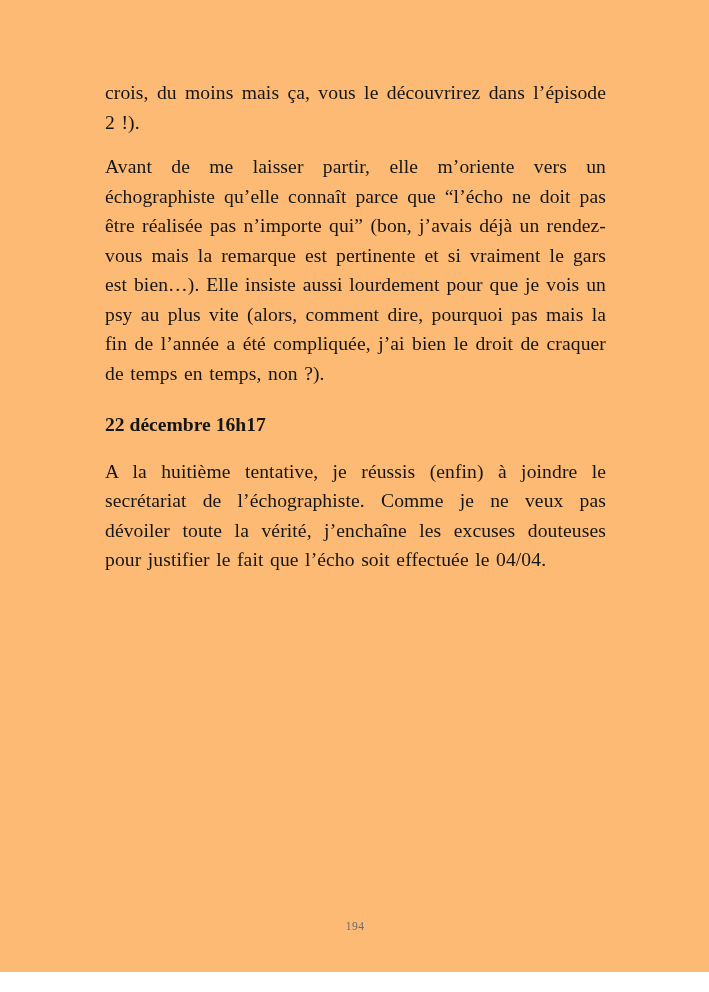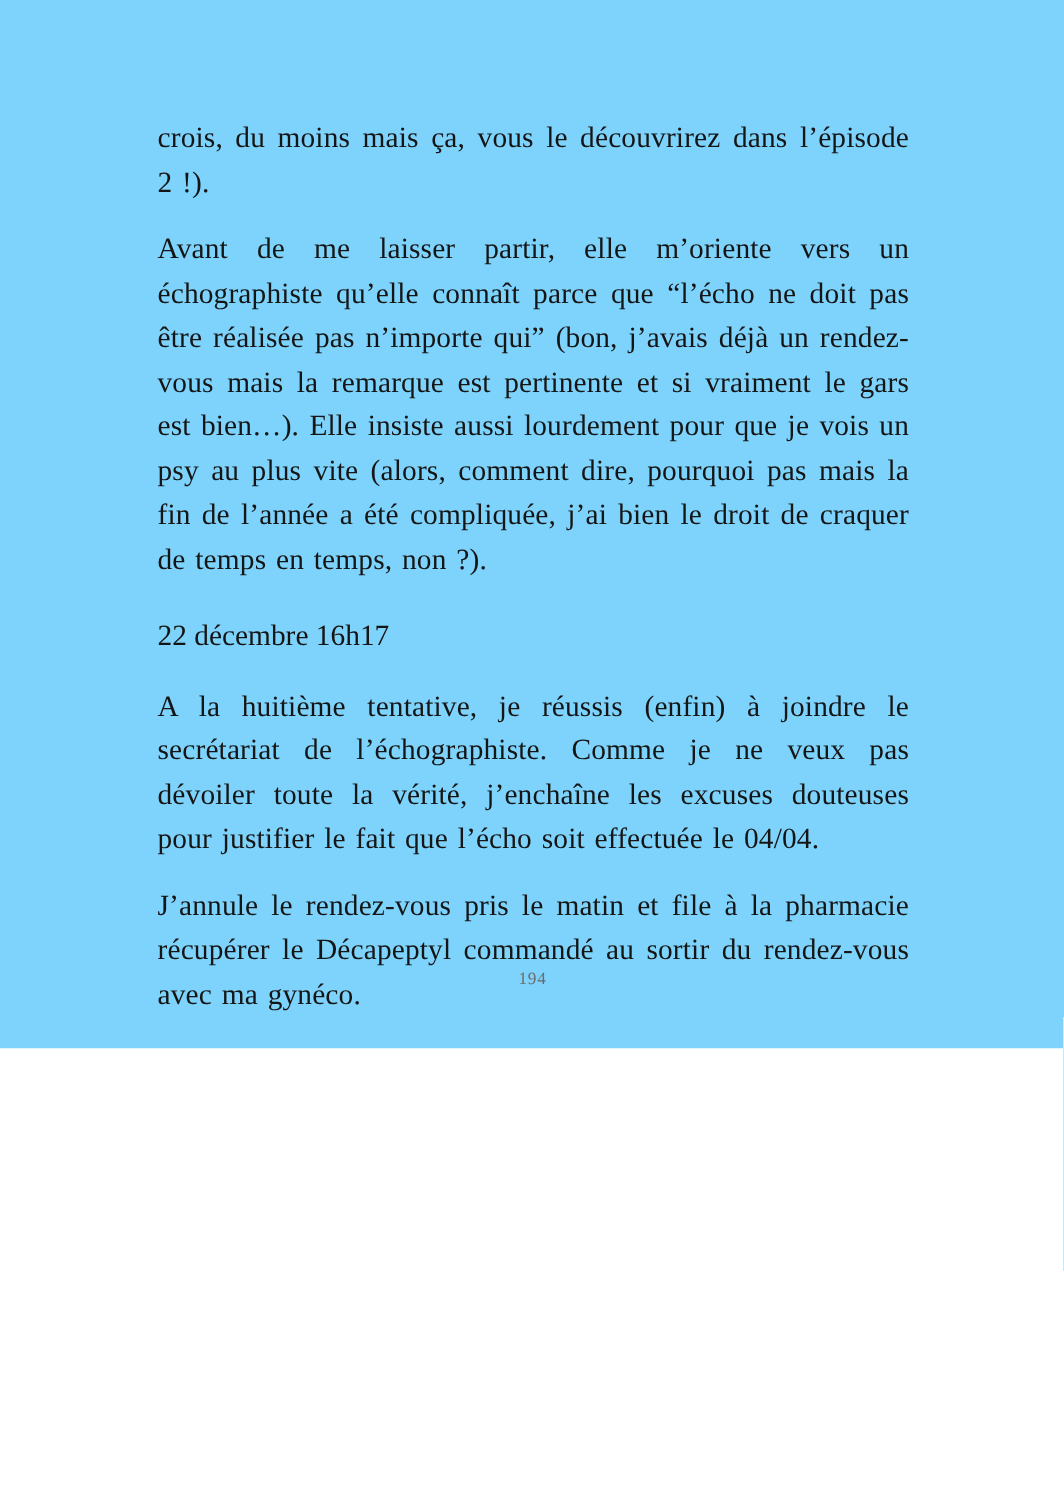--- a/index.html
+++ b/index.html
@@ -3,22 +3,22 @@
 <meta charset="utf-8">
 <style>
   html, body {
     margin: 0;
     padding: 0;
     background: #ffffff;
   }
   .page {
     position: relative;
     width: 709px;
-    height: 699px;
-    background: #7dd3fc;
+    height: 972px;
+    background: #fdba74;
     overflow: hidden;
     font-family: "Liberation Serif", "DejaVu Serif", serif;
     color: #151515;
   }
   .text-block {
     position: absolute;
     left: 105px;
     width: 501px;
     top: 78px;
   }
@@ -27,21 +27,21 @@
     line-height: 29.5px;
     text-align: justify;
     text-justify: inter-word;
     margin: 0 0 15px 0;
     letter-spacing: 0.1px;
     word-spacing: 1.5px;
   }
   .heading {
     font-size: 19.6px;
     line-height: 29.5px;
-    font-weight: normal;
+    font-weight: bold;
     text-align: left;
     margin: 22px 0 17px 0;
   }
   .footer {
     position: absolute;
     left: 1px;
     right: 0;
     bottom: 38px;
     text-align: center;
   }
@@ -61,21 +61,20 @@
 
     <p class="para">crois, du moins mais ça, vous le découvrirez dans l’épisode 2 !).</p>
 
     <p class="para">Avant de me laisser partir, elle m’oriente vers un échographiste qu’elle connaît parce que “l’écho ne doit pas être réalisée pas n’importe qui” (bon, j’avais déjà un rendez-vous mais la remarque est pertinente et si vraiment le gars est bien…). Elle insiste aussi lourdement pour que je vois un psy au plus vite (alors, comment dire, pourquoi pas mais la fin de l’année a été compliquée, j’ai bien le droit de craquer de temps en temps, non ?).</p>
 
     <h2 class="heading">22 décembre 16h17</h2>
 
     <p class="para">A la huitième tentative, je réussis (enfin) à joindre le secrétariat de l’échographiste. Comme je ne veux pas dévoiler toute la vérité, j’enchaîne les excuses douteuses pour justifier le fait que l’écho soit effectuée le 04/04.</p>
 
 
-    <p class="para">J’annule le rendez-vous pris le matin et file à la pharmacie récupérer le Décapeptyl commandé au sortir du rendez-vous avec ma gynéco.</p>
 
   </div>
 
   <div class="footer">
     <span class="page-number">194</span>
   </div>
 
 </div>
 
 </body></html>

